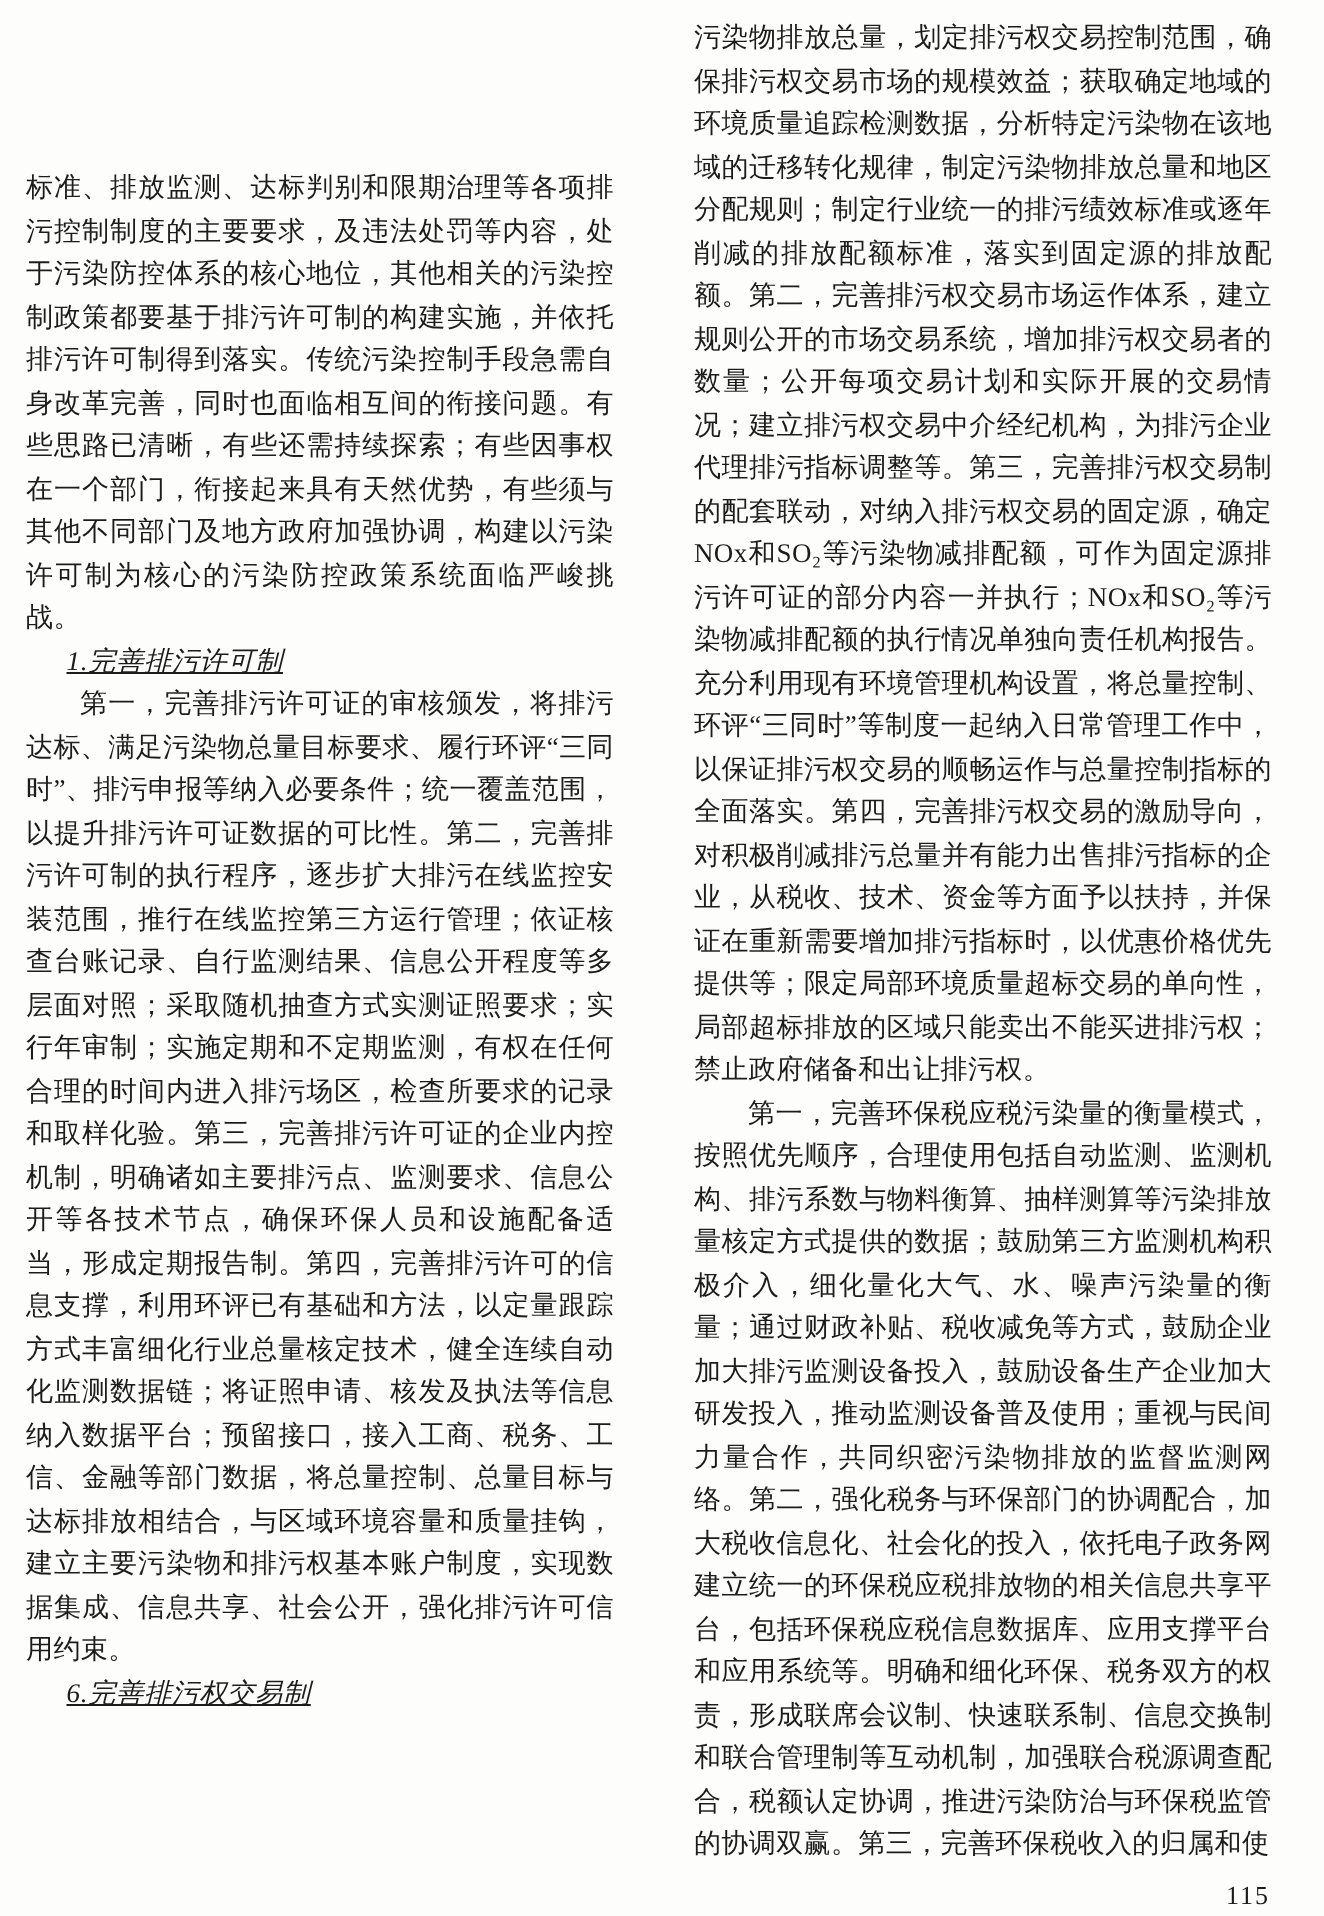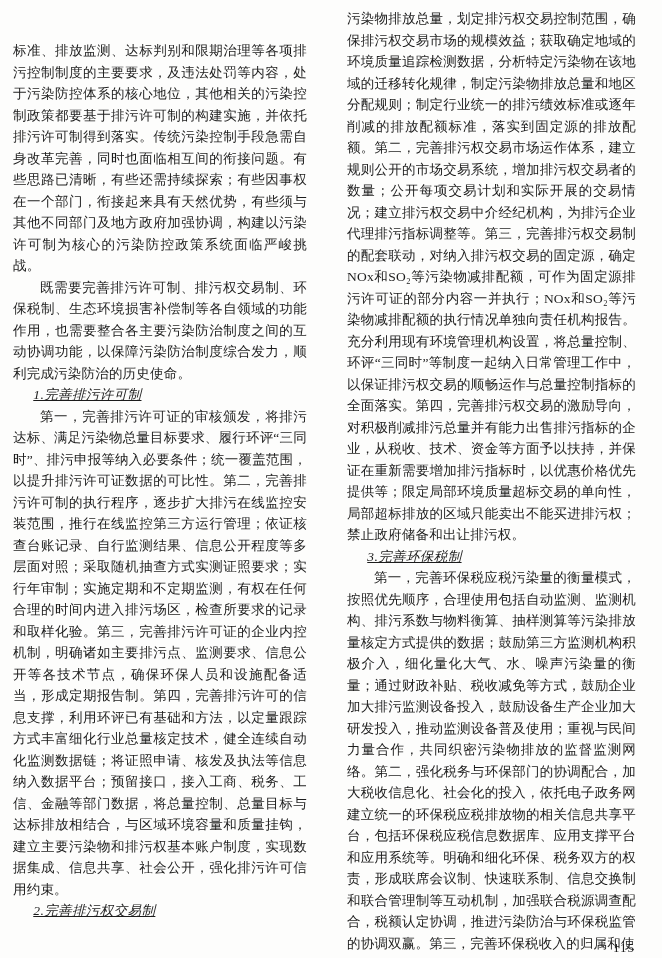--- a/index.html
+++ b/index.html
@@ -65,29 +65,27 @@
   }
 </style>
 </head>
 <body>
 
 <div class="page">
   <div class="columns">
 
     <div class="col col-left">
       <p class="body-text">标准、排放监测、达标判别和限期治理等各项排污控制制度的主要要求，及违法处罚等内容，处于污染防控体系的核心地位，其他相关的污染控制政策都要基于排污许可制的构建实施，并依托排污许可制得到落实。传统污染控制手段急需自身改革完善，同时也面临相互间的衔接问题。有些思路已清晰，有些还需持续探索；有些因事权在一个部门，衔接起来具有天然优势，有些须与其他不同部门及地方政府加强协调，构建以污染许可制为核心的污染防控政策系统面临严峻挑战。</p>
-      <p class="body-text indent">既需要完善排污许可制、排污权交易制、环保税制、生态环境损害补偿制等各自领域的功能作用，也需要整合各主要污染防治制度之间的互动协调功能，以保障污染防治制度综合发力，顺利完成污染防治的历史使命。</p>
       <p class="subsection-heading">1.完善排污许可制</p>
       <p class="body-text indent">第一，完善排污许可证的审核颁发，将排污达标、满足污染物总量目标要求、履行环评“三同时”、排污申报等纳入必要条件；统一覆盖范围，以提升排污许可证数据的可比性。第二，完善排污许可制的执行程序，逐步扩大排污在线监控安装范围，推行在线监控第三方运行管理；依证核查台账记录、自行监测结果、信息公开程度等多层面对照；采取随机抽查方式实测证照要求；实行年审制；实施定期和不定期监测，有权在任何合理的时间内进入排污场区，检查所要求的记录和取样化验。第三，完善排污许可证的企业内控机制，明确诸如主要排污点、监测要求、信息公开等各技术节点，确保环保人员和设施配备适当，形成定期报告制。第四，完善排污许可的信息支撑，利用环评已有基础和方法，以定量跟踪方式丰富细化行业总量核定技术，健全连续自动化监测数据链；将证照申请、核发及执法等信息纳入数据平台；预留接口，接入工商、税务、工信、金融等部门数据，将总量控制、总量目标与达标排放相结合，与区域环境容量和质量挂钩，建立主要污染物和排污权基本账户制度，实现数据集成、信息共享、社会公开，强化排污许可信用约束。</p>
-      <p class="subsection-heading">2.完善排污权交易制</p>
+      <p class="subsection-heading">6.完善排污权交易制</p>
 
     </div>
 
     <div class="col col-right">
       <p class="body-text">污染物排放总量，划定排污权交易控制范围，确保排污权交易市场的规模效益；获取确定地域的环境质量追踪检测数据，分析特定污染物在该地域的迁移转化规律，制定污染物排放总量和地区分配规则；制定行业统一的排污绩效标准或逐年削减的排放配额标准，落实到固定源的排放配额。第二，完善排污权交易市场运作体系，建立规则公开的市场交易系统，增加排污权交易者的数量；公开每项交易计划和实际开展的交易情况；建立排污权交易中介经纪机构，为排污企业代理排污指标调整等。第三，完善排污权交易制的配套联动，对纳入排污权交易的固定源，确定NOx和SO₂等污染物减排配额，可作为固定源排污许可证的部分内容一并执行；NOx和SO₂等污染物减排配额的执行情况单独向责任机构报告。充分利用现有环境管理机构设置，将总量控制、环评“三同时”等制度一起纳入日常管理工作中，以保证排污权交易的顺畅运作与总量控制指标的全面落实。第四，完善排污权交易的激励导向，对积极削减排污总量并有能力出售排污指标的企业，从税收、技术、资金等方面予以扶持，并保证在重新需要增加排污指标时，以优惠价格优先提供等；限定局部环境质量超标交易的单向性，局部超标排放的区域只能卖出不能买进排污权；禁止政府储备和出让排污权。</p>
-      <p class="subsection-heading">3.完善环保税制</p>
       <p class="body-text indent">第一，完善环保税应税污染量的衡量模式，按照优先顺序，合理使用包括自动监测、监测机构、排污系数与物料衡算、抽样测算等污染排放量核定方式提供的数据；鼓励第三方监测机构积极介入，细化量化大气、水、噪声污染量的衡量；通过财政补贴、税收减免等方式，鼓励企业加大排污监测设备投入，鼓励设备生产企业加大研发投入，推动监测设备普及使用；重视与民间力量合作，共同织密污染物排放的监督监测网络。第二，强化税务与环保部门的协调配合，加大税收信息化、社会化的投入，依托电子政务网建立统一的环保税应税排放物的相关信息共享平台，包括环保税应税信息数据库、应用支撑平台和应用系统等。明确和细化环保、税务双方的权责，形成联席会议制、快速联系制、信息交换制和联合管理制等互动机制，加强联合税源调查配合，税额认定协调，推进污染防治与环保税监管的协调双赢。第三，完善环保税收入的归属和使</p>
     </div>
 
   </div>
 
   <div class="page-number">115</div>
 </div>
 
 </body></html>

